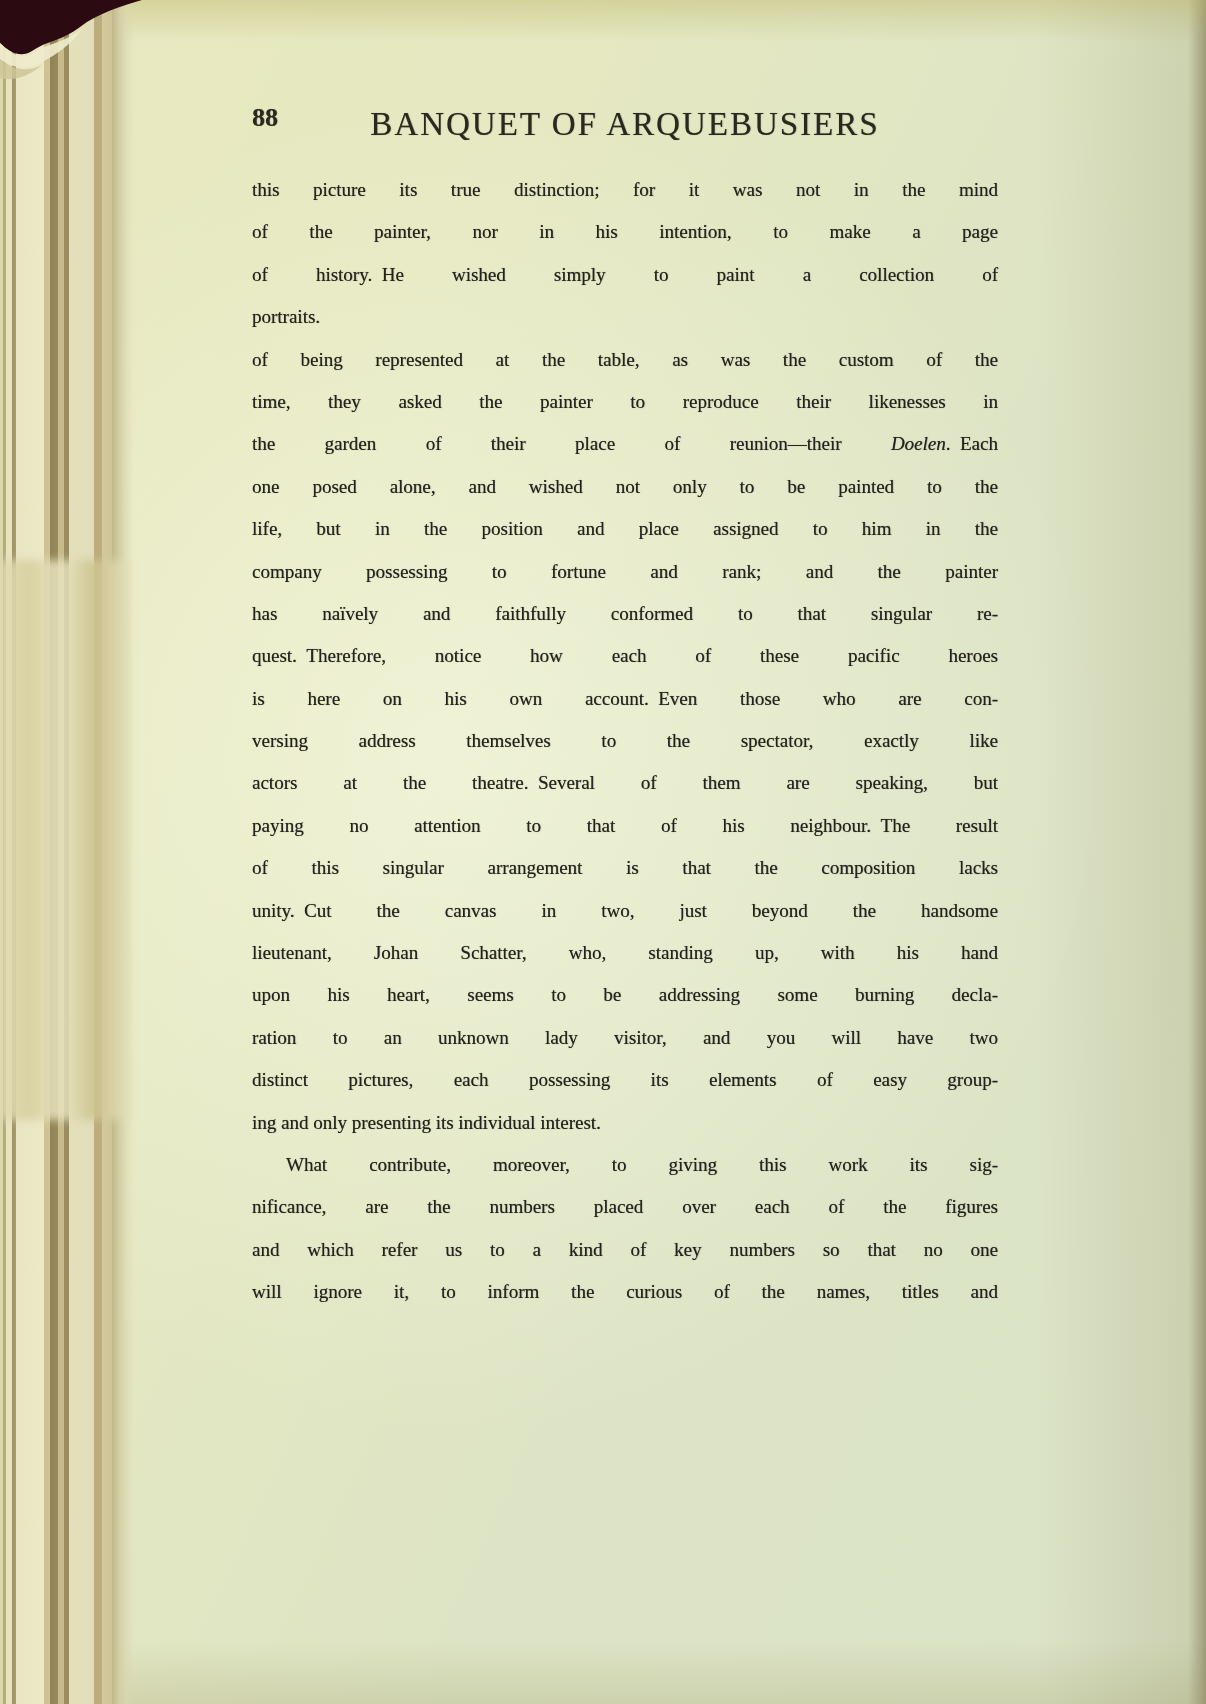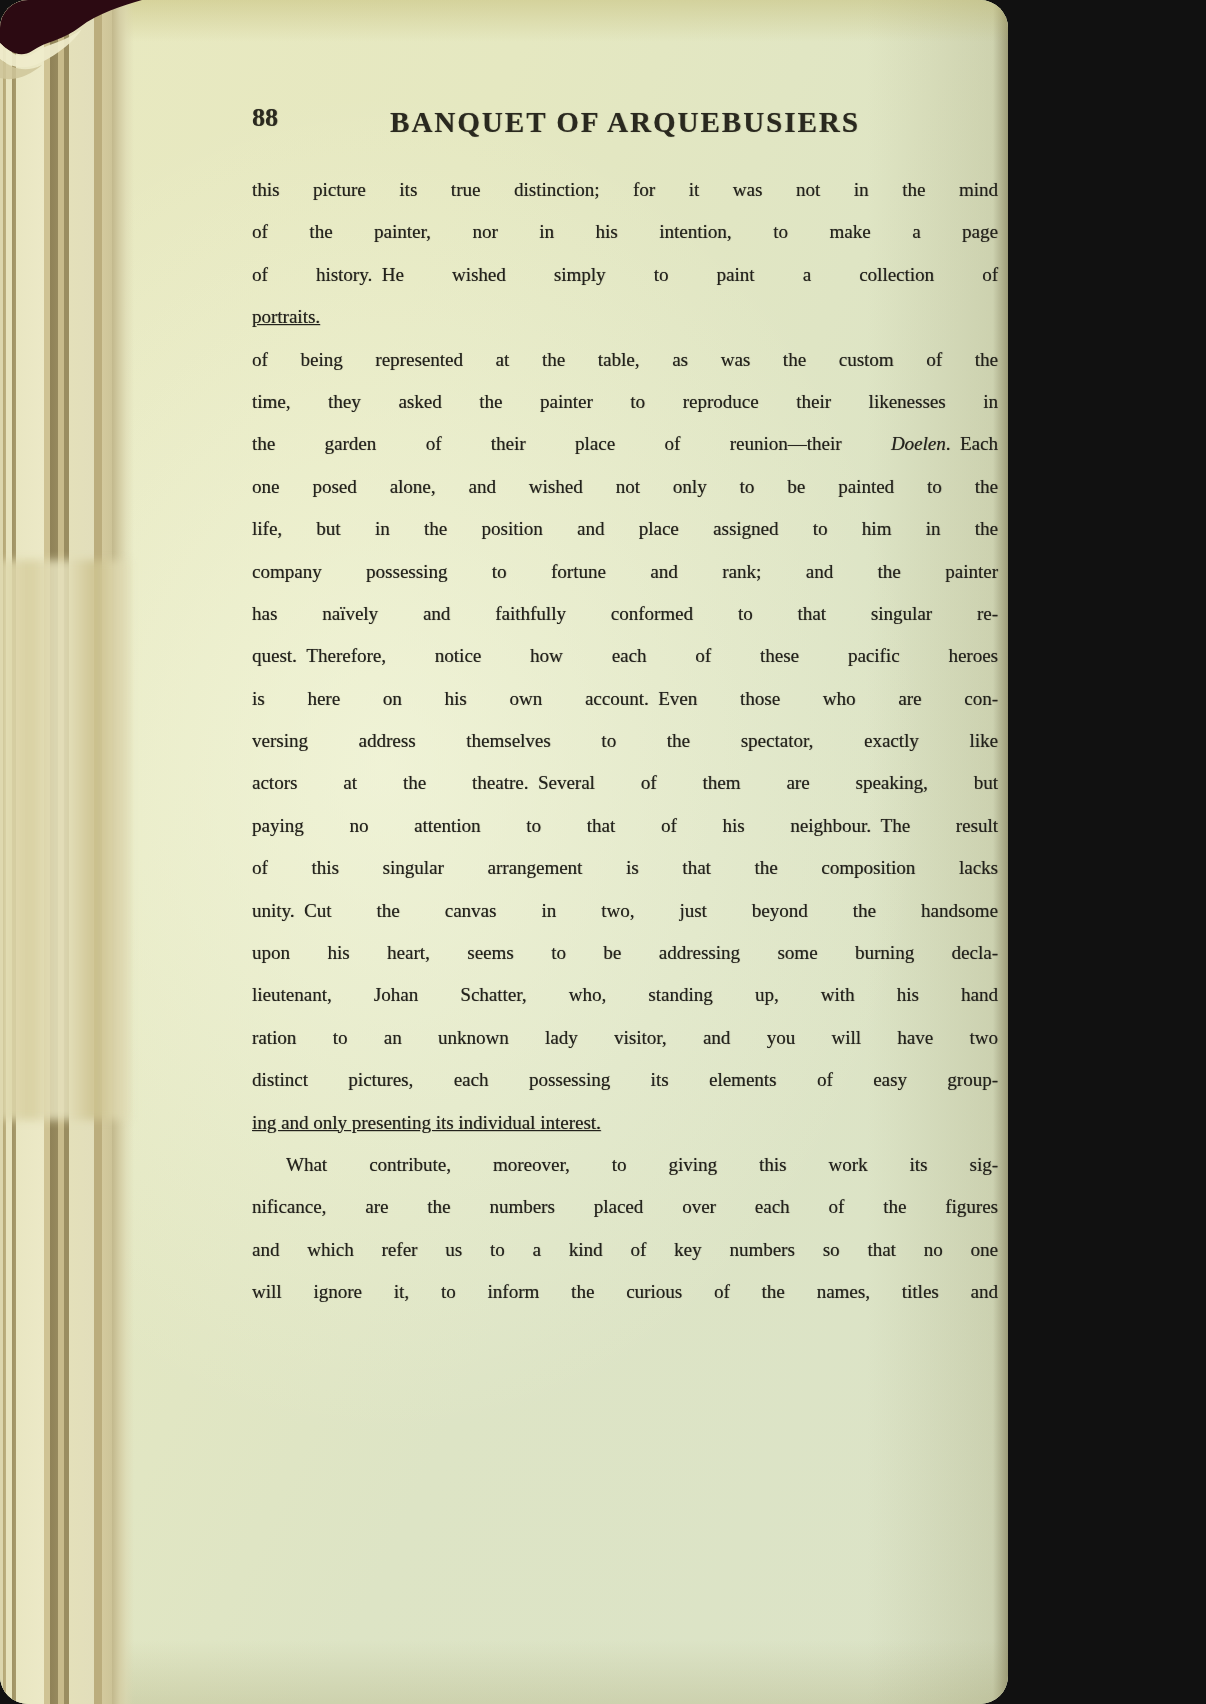--- a/index.html
+++ b/index.html
@@ -6,25 +6,24 @@
     margin: 0;
     padding: 0;
     width: 1206px;
     height: 1704px;
     overflow: hidden;
     background: #111;
     font-family: "Liberation Serif", "DejaVu Serif", serif;
   }
   .photo {
     position: relative;
-    width: 1008px;
+    width: 1206px;
     height: 1704px;
     overflow: hidden;
     background: #dfe5c2;
-    border-radius: 28px;
   }
   
   .page {
     position: absolute;
     inset: 0;
     background:
       radial-gradient(75% 55% at 38% 45%, rgba(250,252,230,0.55), rgba(250,252,230,0) 72%),
       linear-gradient(to bottom, rgba(185,175,95,0.38) 0px, rgba(185,175,95,0) 42px, rgba(0,0,0,0) 1640px, rgba(150,145,90,0.22) 1704px),
       linear-gradient(to right, rgba(0,0,0,0) 86%, rgba(130,125,75,0.18) 98.5%, rgba(95,85,45,0.5) 100%),
       linear-gradient(115deg, #e9e9c0 0%, #e5e8c1 30%, #dde4c5 62%, #dbe3c7 100%);
@@ -72,22 +71,22 @@
     font-size: 26px;
     font-weight: bold;
     color: #2a291f;
     text-shadow: 0.4px 0.4px 0.8px rgba(40,38,28,0.55);
   }
   .title {
     position: absolute;
     left: 252px; top: 106px;
     width: 746px;
     text-align: center;
-    font-size: 29px;
-    font-weight: bold;
+    font-size: 33px;
+    font-weight: normal;
     letter-spacing: 2px;
     color: #2a291f;
     text-shadow: 0.4px 0.4px 0.9px rgba(40,38,28,0.55);
   }
   
   .block {
     position: absolute;
     left: 252px; top: 169px;
     width: 746px;
     font-size: 19px;
@@ -95,21 +94,21 @@
     text-shadow: 0.35px 0.35px 0.8px rgba(40,38,30,0.6);
   }
   .line {
     height: 42.4px;
     line-height: 42.4px;
     white-space: nowrap;
     text-align: justify;
     text-align-last: justify;
   }
   .line.ind { padding-left: 34px; }
-  .line.noj { text-align-last: left; text-decoration: underline; }
+  .line.noj { text-align-last: left; }
   .it { font-style: italic; }
 </style>
 </head>
 <body>
 
 <div class="photo">
 
   <div class="page">
     <span class="pagenum">88</span>
     <div class="title">BANQUET OF ARQUEBUSIERS</div>
@@ -125,22 +124,22 @@
         <div class="line"><span>life, but in the position and place assigned to him in the</span></div>
         <div class="line"><span>company possessing to fortune and rank; and the painter</span></div>
         <div class="line"><span>has naïvely and faithfully conformed to that singular re-</span></div>
         <div class="line"><span>quest. Therefore, notice how each of these pacific heroes</span></div>
         <div class="line"><span>is here on his own account. Even those who are con-</span></div>
         <div class="line"><span>versing address themselves to the spectator, exactly like</span></div>
         <div class="line"><span>actors at the theatre. Several of them are speaking, but</span></div>
         <div class="line"><span>paying no attention to that of his neighbour. The result</span></div>
         <div class="line"><span>of this singular arrangement is that the composition lacks</span></div>
         <div class="line"><span>unity. Cut the canvas in two, just beyond the handsome</span></div>
+        <div class="line"><span>lieutenant, Johan Schatter, who, standing up, with his hand</span></div>
         <div class="line"><span>upon his heart, seems to be addressing some burning decla-</span></div>
-        <div class="line"><span>lieutenant, Johan Schatter, who, standing up, with his hand</span></div>
         <div class="line"><span>ration to an unknown lady visitor, and you will have two</span></div>
         <div class="line"><span>distinct pictures, each possessing its elements of easy group-</span></div>
         <div class="line noj"><span>ing and only presenting its individual interest.</span></div>
         <div class="line ind"><span>What contribute, moreover, to giving this work its sig-</span></div>
         <div class="line"><span>nificance, are the numbers placed over each of the figures</span></div>
         <div class="line"><span>and which refer us to a kind of key numbers so that no one</span></div>
         <div class="line"><span>will ignore it, to inform the curious of the names, titles and</span></div>
       </div>
   </div>
 

